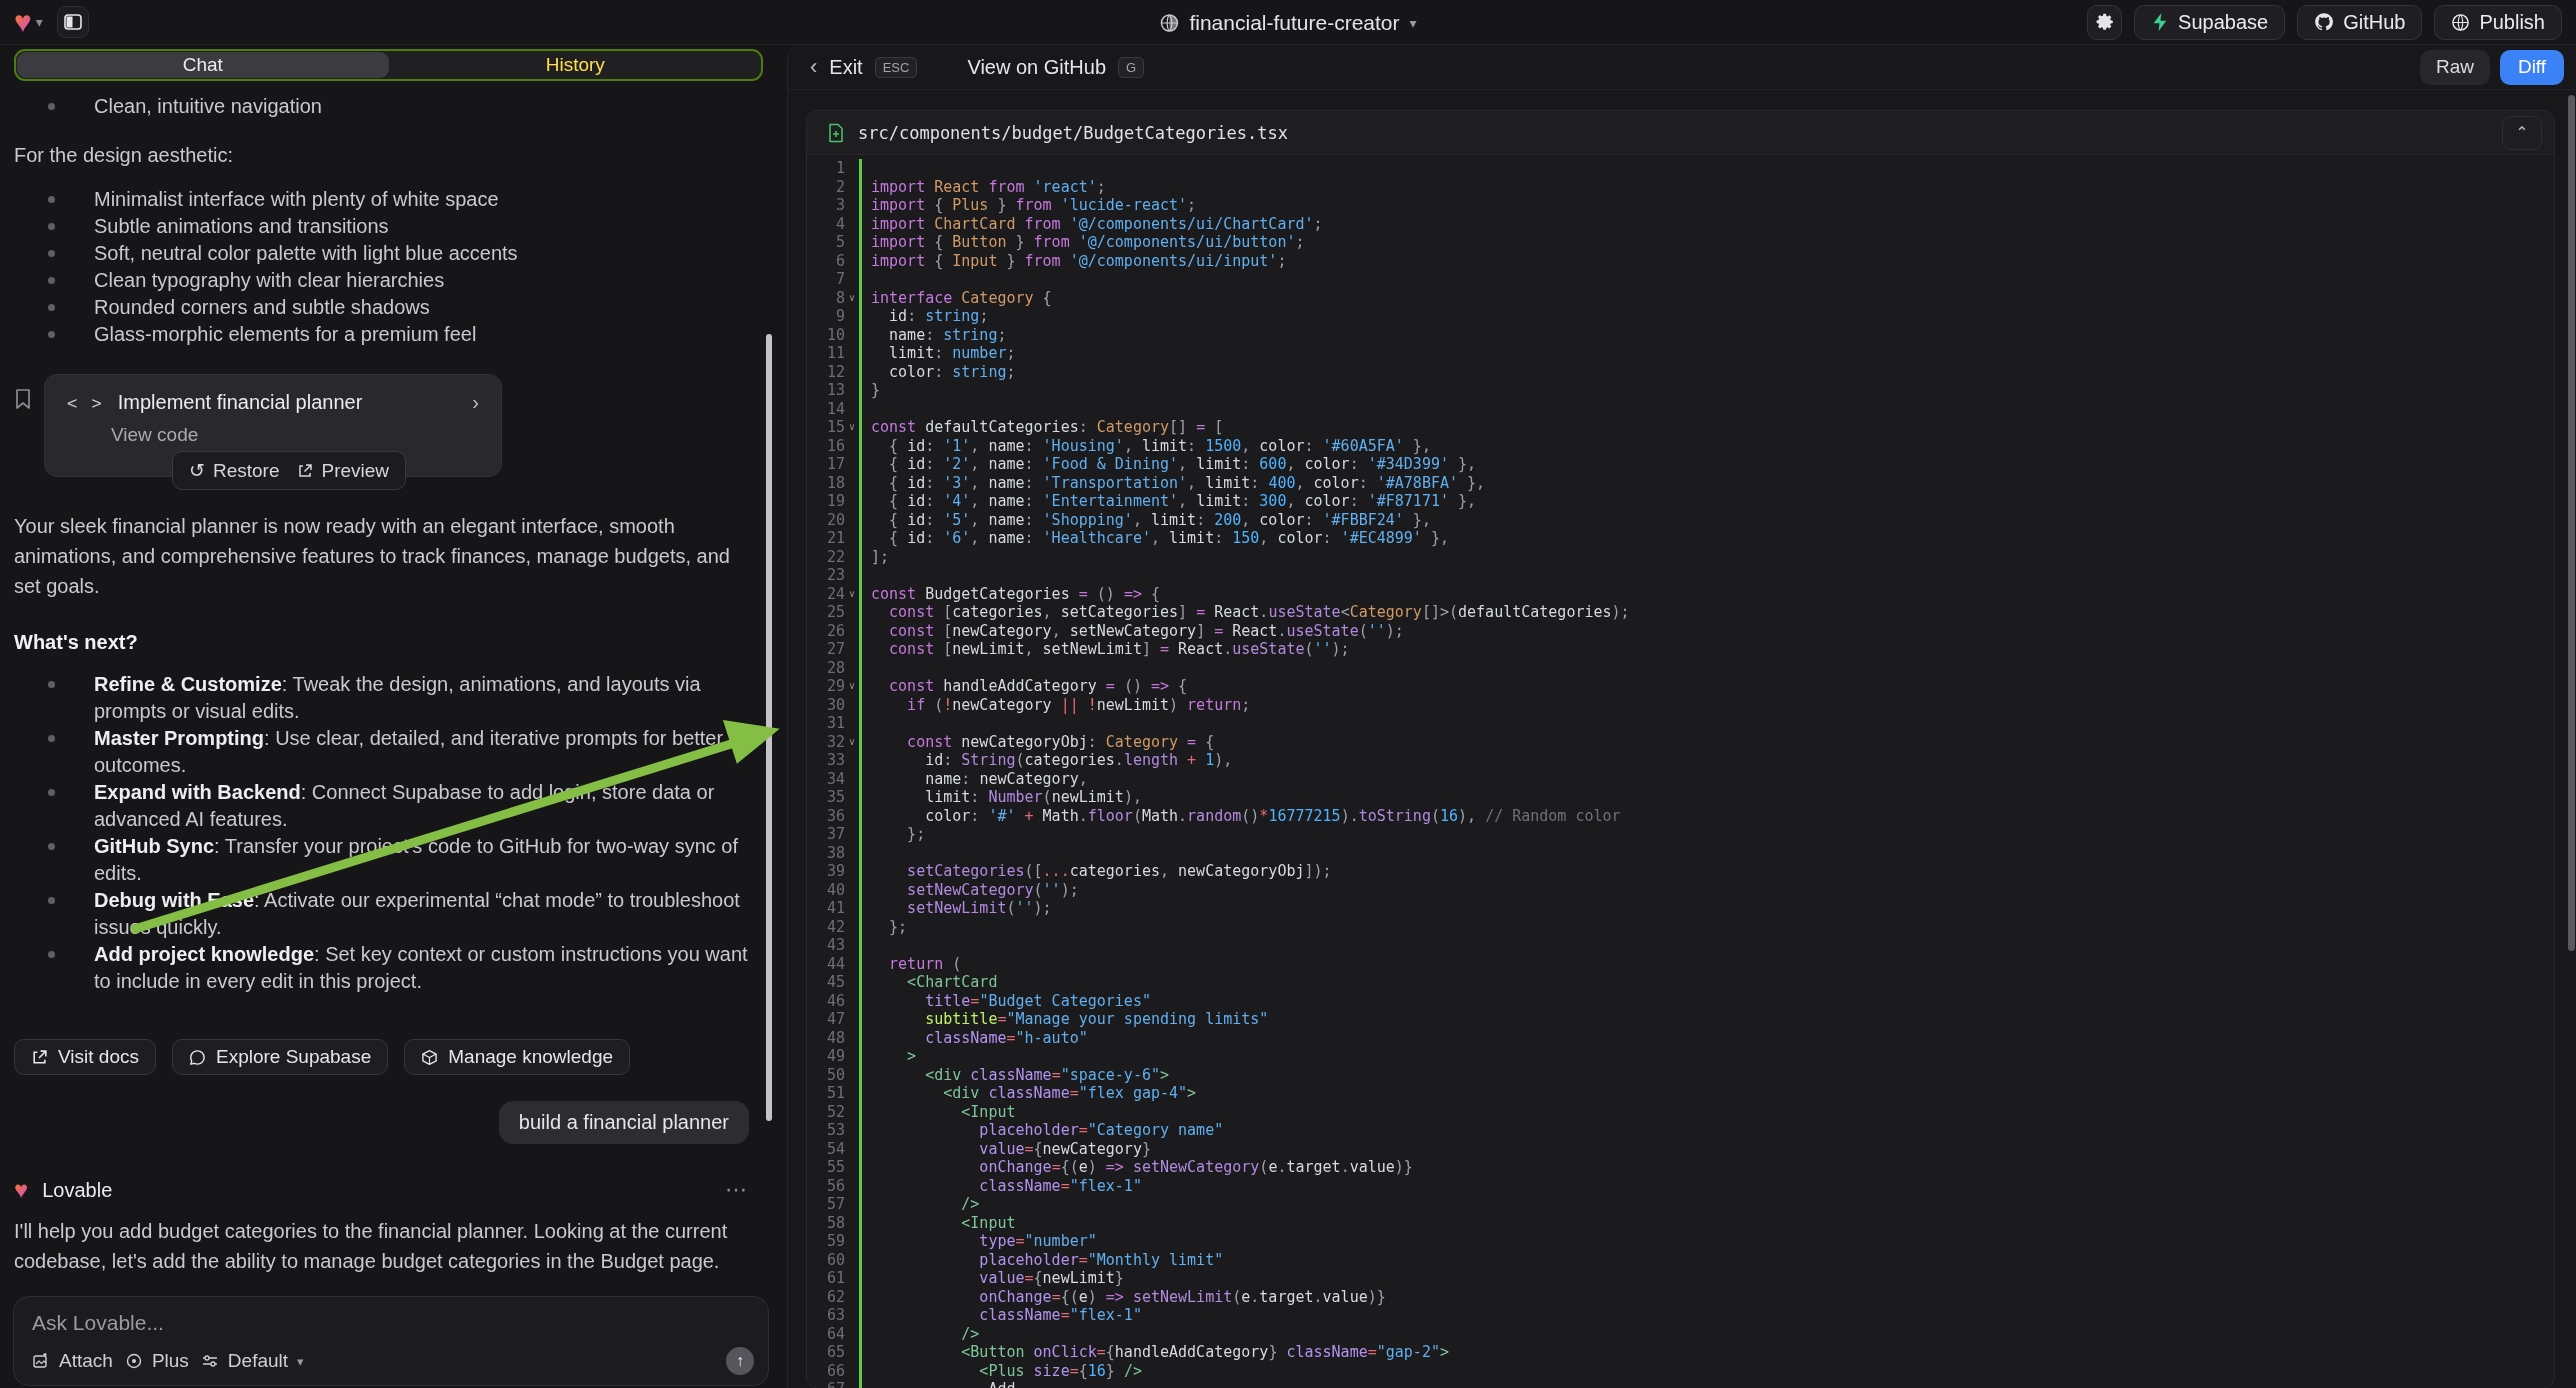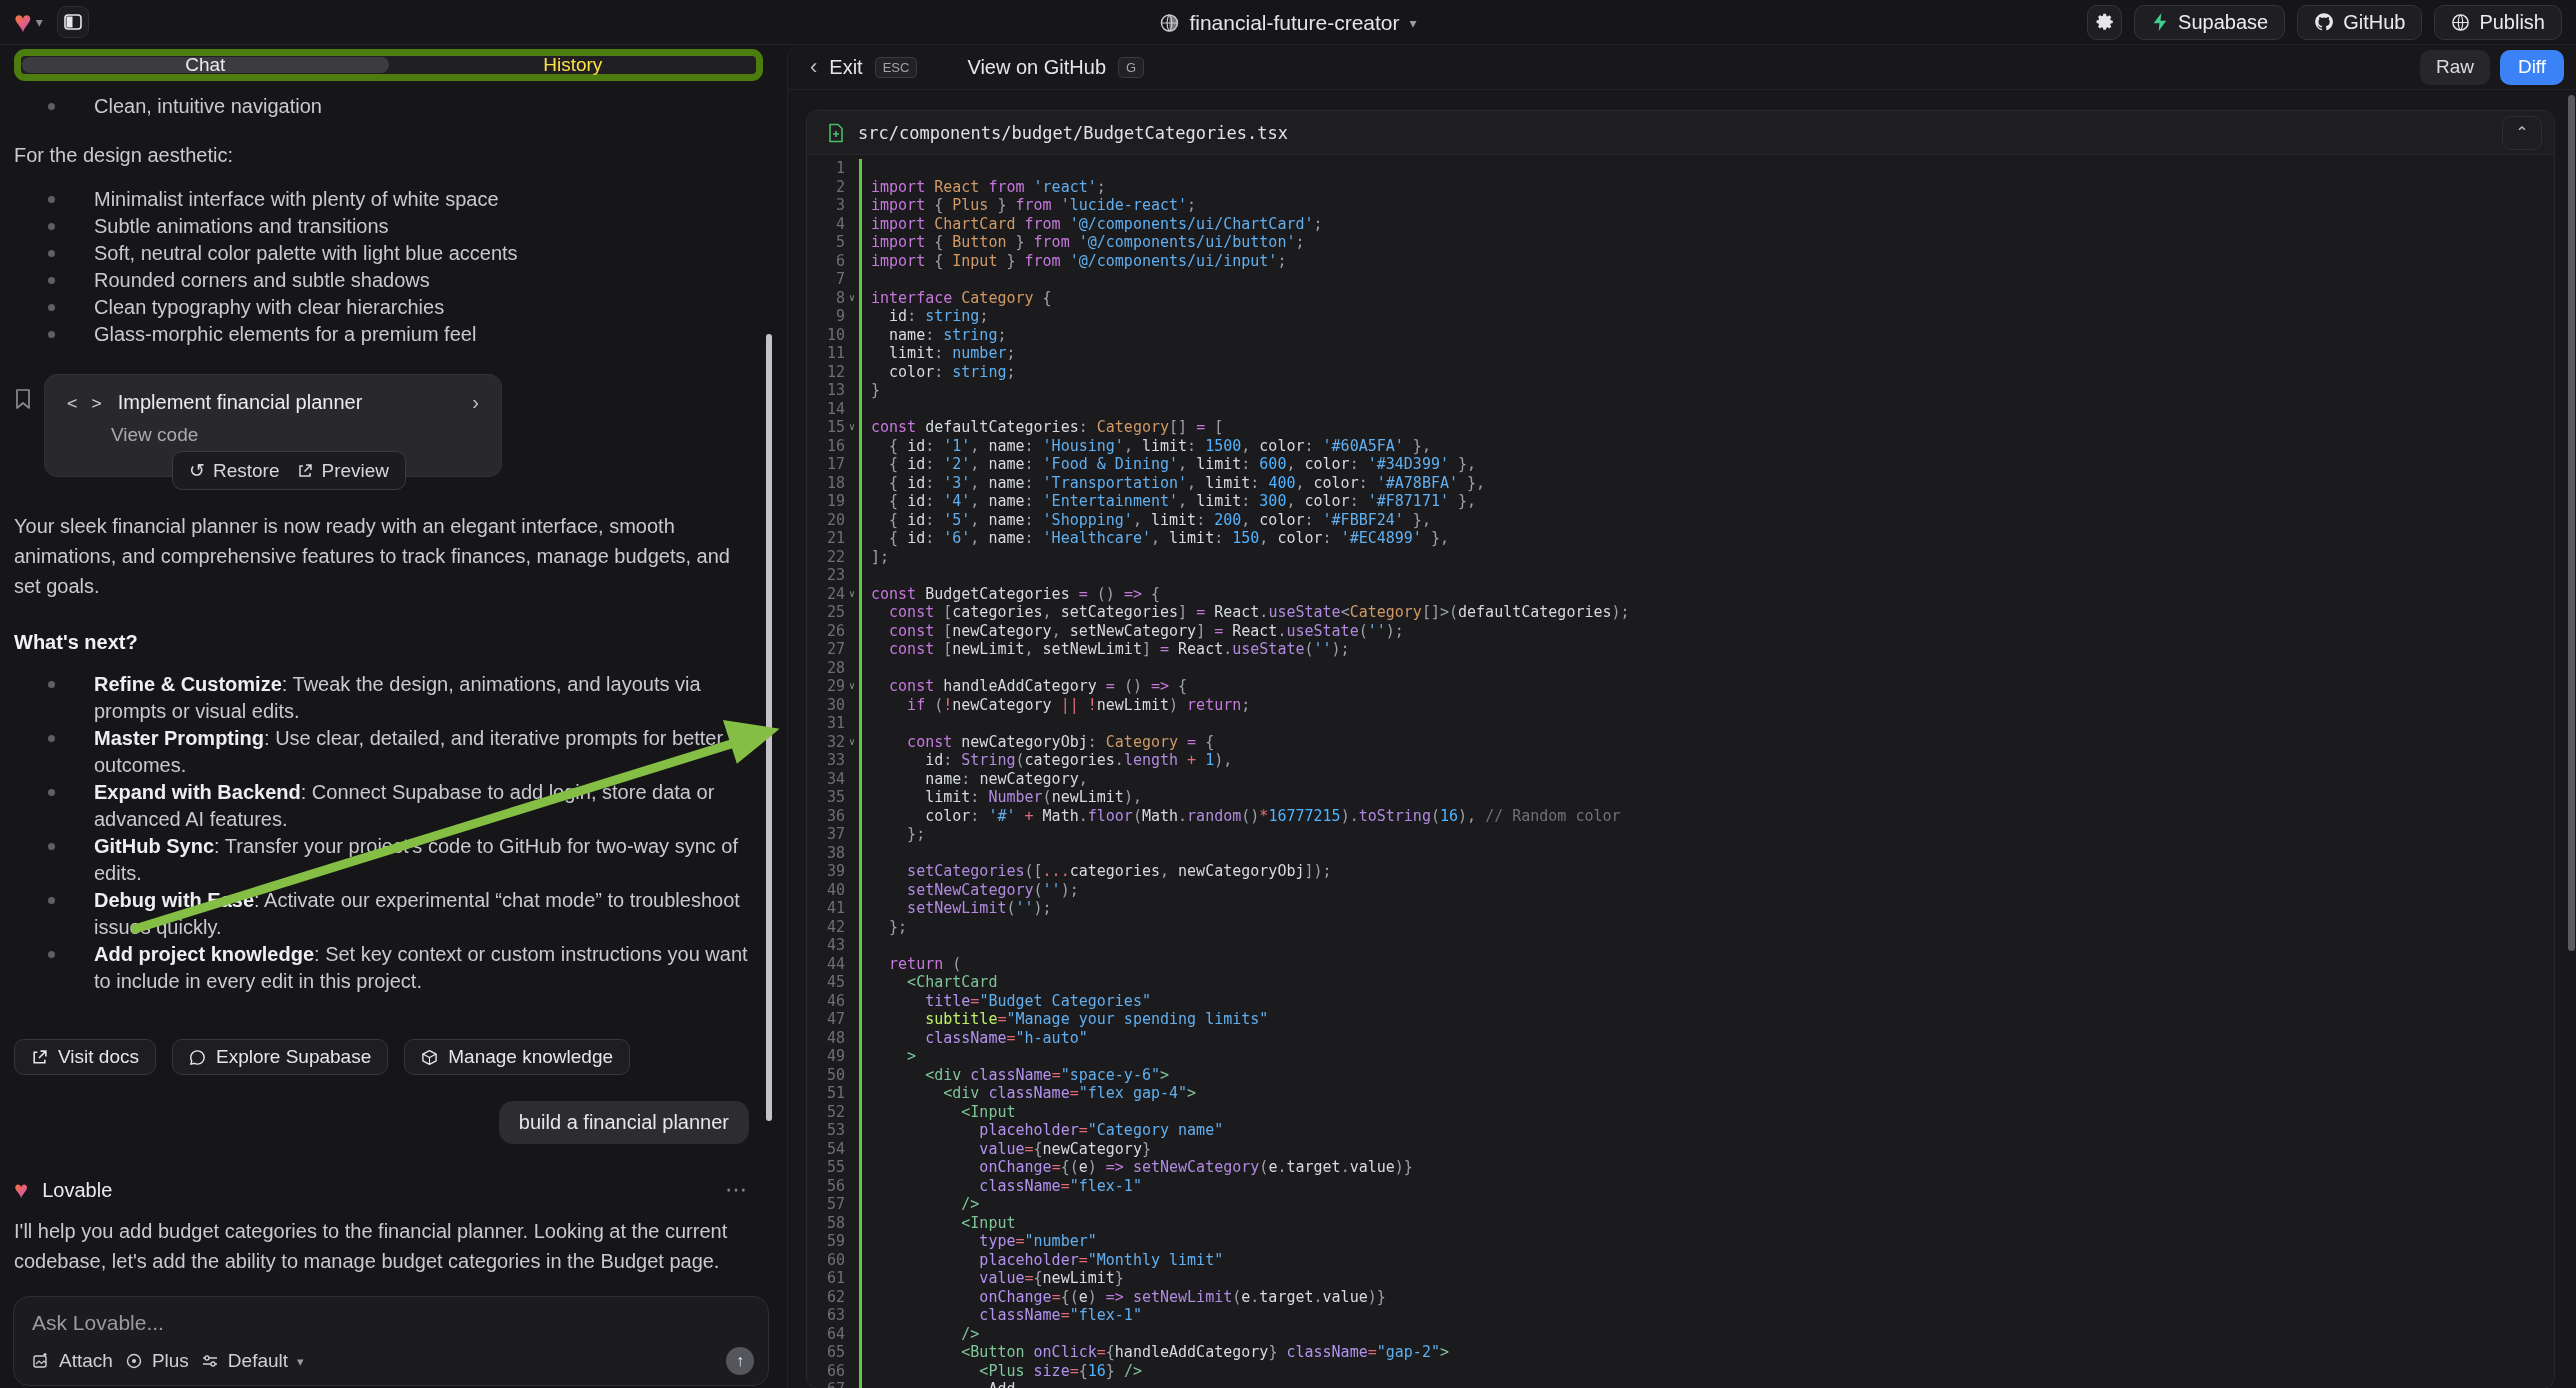--- a/index.html
+++ b/index.html
@@ -19,21 +19,21 @@
   .topbar-center { position:absolute; left:50%; top:0; height:45px; transform:translateX(-50%);
     display:flex; align-items:center; gap:10px; color:#e4e4e7; font-size:21px; }
   .topbar-right { margin-left:auto; display:flex; align-items:center; gap:12px; }
   .tb-btn { height:35px; border-radius:10px; background:#1f1f23; border:1px solid #333338;
     display:flex; align-items:center; gap:9px; padding:0 16px; color:#ececf0; font-size:20px; cursor:pointer; }
   .tb-btn.square { width:35px; padding:0; justify-content:center; }
 
   
   .chat-col { position:absolute; left:0; top:45px; width:776px; height:1343px; }
   .tabbar { position:absolute; left:14px; top:4px; width:749px; height:32px; background:#202023;
-    border:7px solid #4d7c0f; border-radius:11px; display:flex; }
+    border:2px solid #4d7c0f; border-radius:11px; display:flex; }
   .tab { flex:1; display:flex; align-items:center; justify-content:center; font-size:19px; color:#fde047; cursor:pointer; }
   .tab.active { background:#3c3c40; border-radius:9px; color:#ececf0; margin:1px; }
 
   .chat-body { position:absolute; left:0; top:40px; width:763px; height:1250px; overflow:hidden; padding:8px 14px 0 14px; }
   .msg-text { font-size:20px; line-height:30px; color:#c9c9cf; }
   .msg-bold { color:#f2f2f4; font-weight:bold; }
   ul.chat-list { list-style:none; margin:8px 0 0 0; }
   ul.chat-list li { position:relative; padding-left:80px; line-height:27px; font-size:20px; color:#c9c9cf; }
   ul.chat-list li::before { content:""; position:absolute; left:34px; top:10px; width:7px; height:7px; border-radius:50%; background:#5f5f67; }
   ul.chat-list li b { color:#eeeef1; }
@@ -159,22 +159,22 @@
   <div class="chat-body">
     <ul class="chat-list" style="margin-top:0">
         <li>Clean, intuitive navigation</li>
       </ul>
 
     <div class="msg-text" style="margin-top:20px">For the design aesthetic:</div>
     <ul class="chat-list" style="margin-top:16px">
         <li>Minimalist interface with plenty of white space</li>
         <li>Subtle animations and transitions</li>
         <li>Soft, neutral color palette with light blue accents</li>
+        <li>Clean typography with clear hierarchies</li>
         <li>Rounded corners and subtle shadows</li>
-        <li>Clean typography with clear hierarchies</li>
         <li>Glass-morphic elements for a premium feel</li>
       </ul>
 
     <div class="code-card-row">
       <svg class="ic bookmark" width="18" height="22" viewBox="0 0 18 22">
           <path d="M3 2h12v18l-6-5-6 5z" fill="none" stroke="#8a8a92" stroke-width="1.7" stroke-linejoin="round"></path>
         </svg>
       <div class="code-card">
         <div class="cc-title-row">
           <span class="cc-angle">&lt; &gt;</span>

